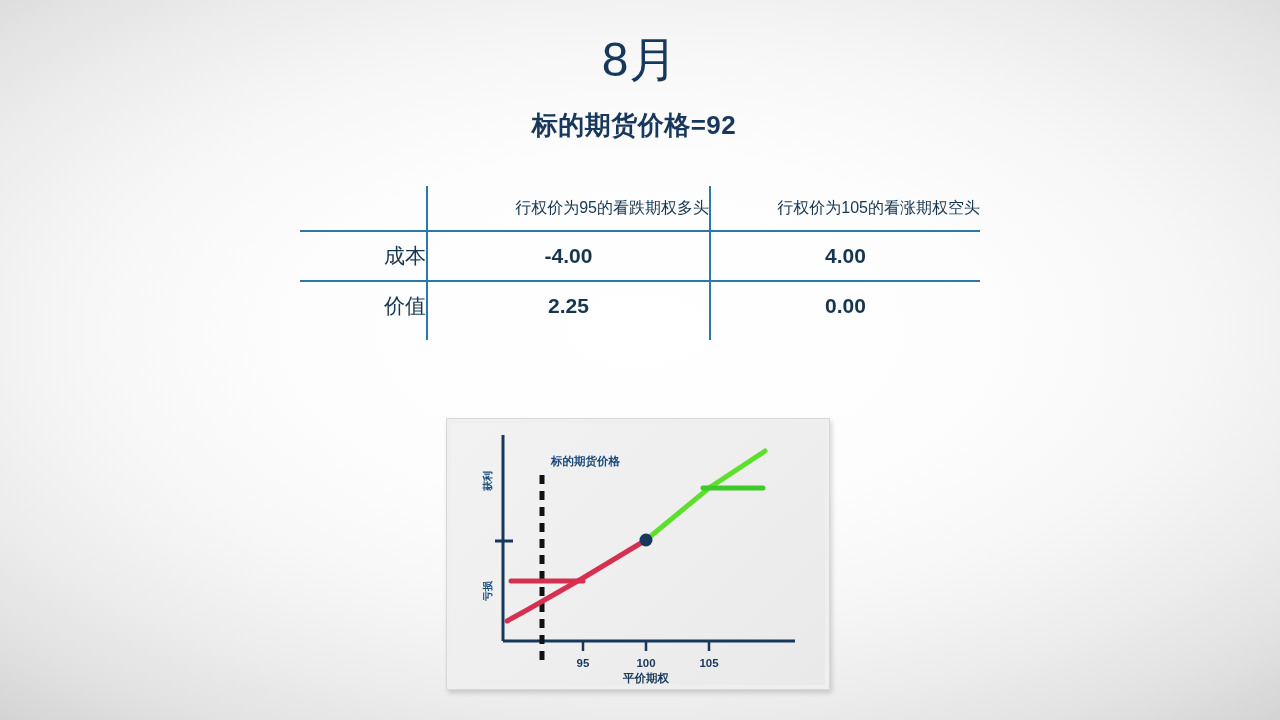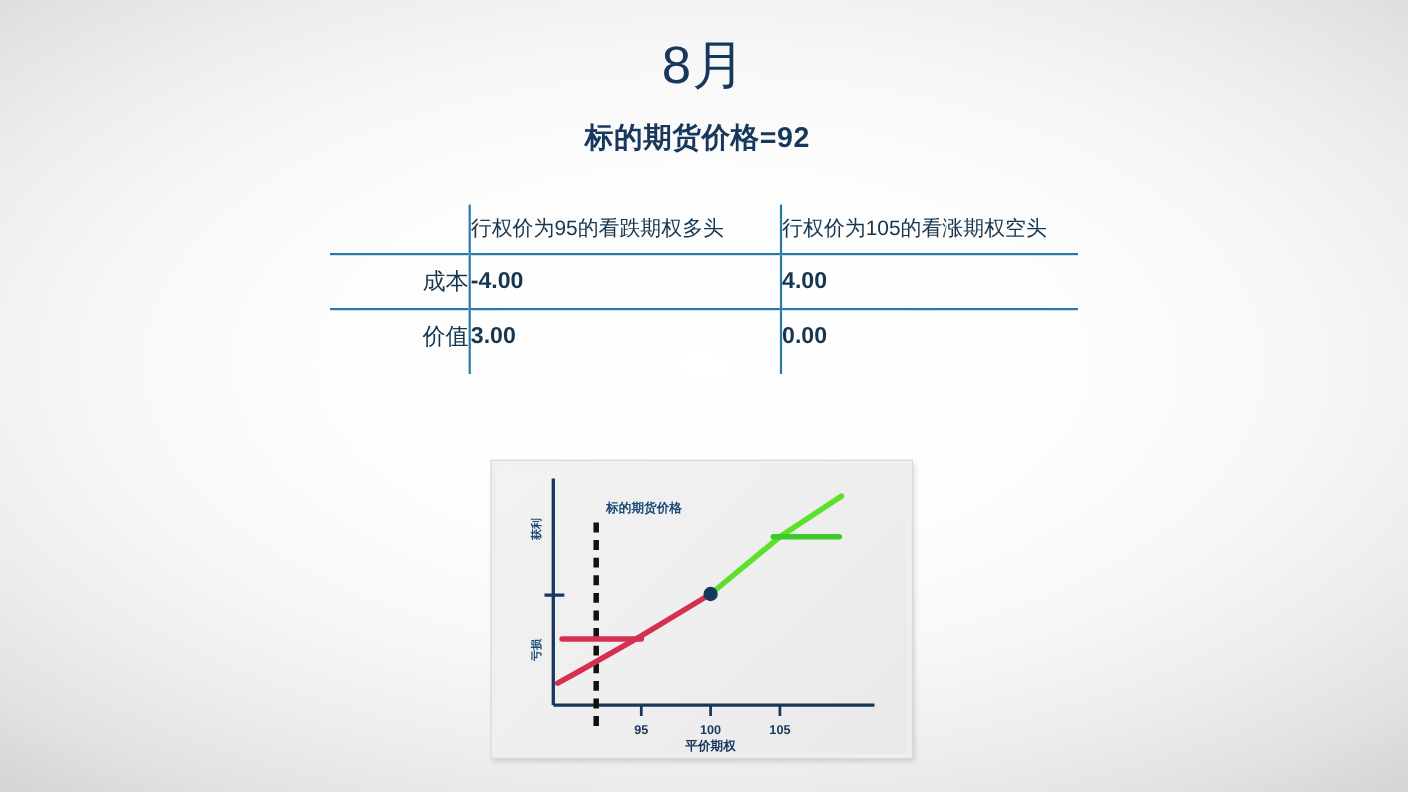--- a/index.html
+++ b/index.html
@@ -71,40 +71,40 @@
 
   table.data-table th, table.data-table td {
     padding: 0;
     vertical-align: middle;
   }
   .hdr-blank {
     height: 44px;
   }
   .hdr-cell {
     height: 44px;
-    text-align: left;
-    font-size: 19px;
+    text-align: right;
+    font-size: 16px;
     font-weight: 400;
     color: #16354f;
     border-left: 2px solid #2a79a8;
     white-space: nowrap;
     padding-left: 6px;
     padding-right: 4px;
   }
   .row-label {
     height: 48px;
     text-align: right;
     font-size: 21px;
     font-weight: 400;
     color: #16354f;
     border-top: 2px solid #2a79a8;
   }
   .row-val {
     height: 48px;
-    text-align: left;
+    text-align: center;
     font-size: 21px;
     font-weight: 700;
     color: #16354f;
     border-top: 2px solid #2a79a8;
     border-left: 2px solid #2a79a8;
   }
   tr.last .row-label, tr.last .row-val { border-bottom: none; }
   .spacer-row td {
     height: 10px;
     border-left: 2px solid #2a79a8;
@@ -178,21 +178,21 @@
         </tr>
       </thead>
       <tbody>
         <tr>
           <td class="row-label">成本</td>
           <td class="row-val">-4.00</td>
           <td class="row-val">4.00</td>
         </tr>
         <tr>
           <td class="row-label">价值</td>
-          <td class="row-val">3.00</td>
+          <td class="row-val">2.25</td>
           <td class="row-val">0.00</td>
         </tr>
         <tr class="spacer-row">
           <td class="sp-label"></td>
           <td></td>
           <td></td>
         </tr>
       </tbody>
     </table>
   </div>

